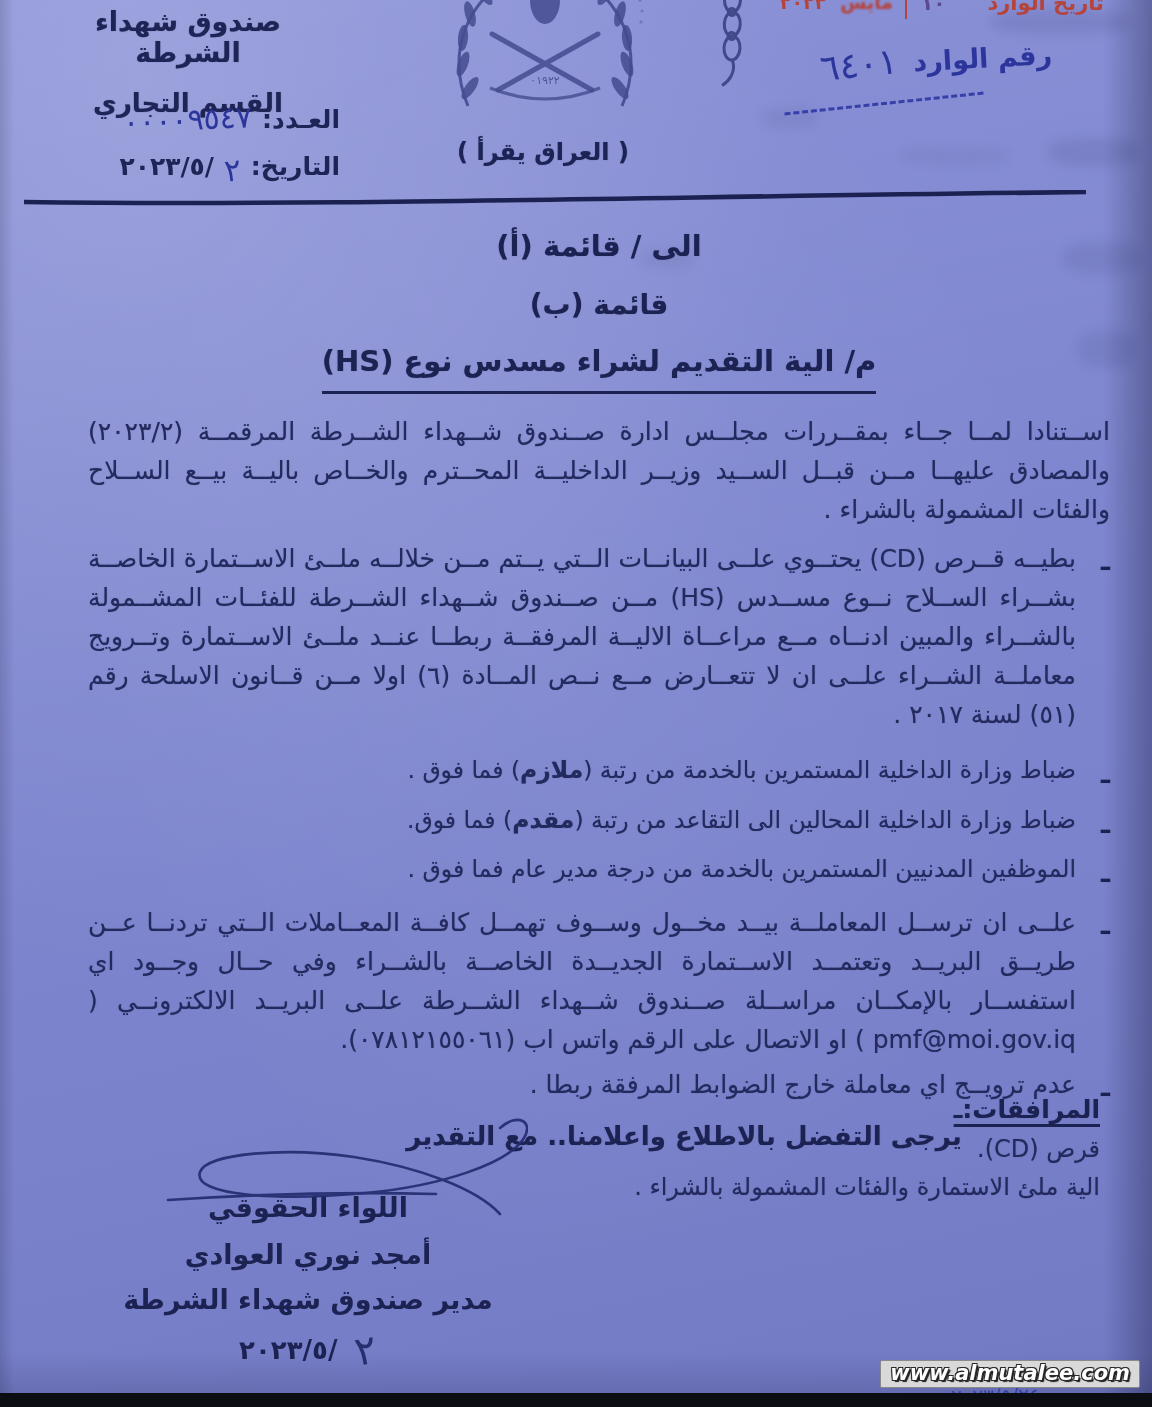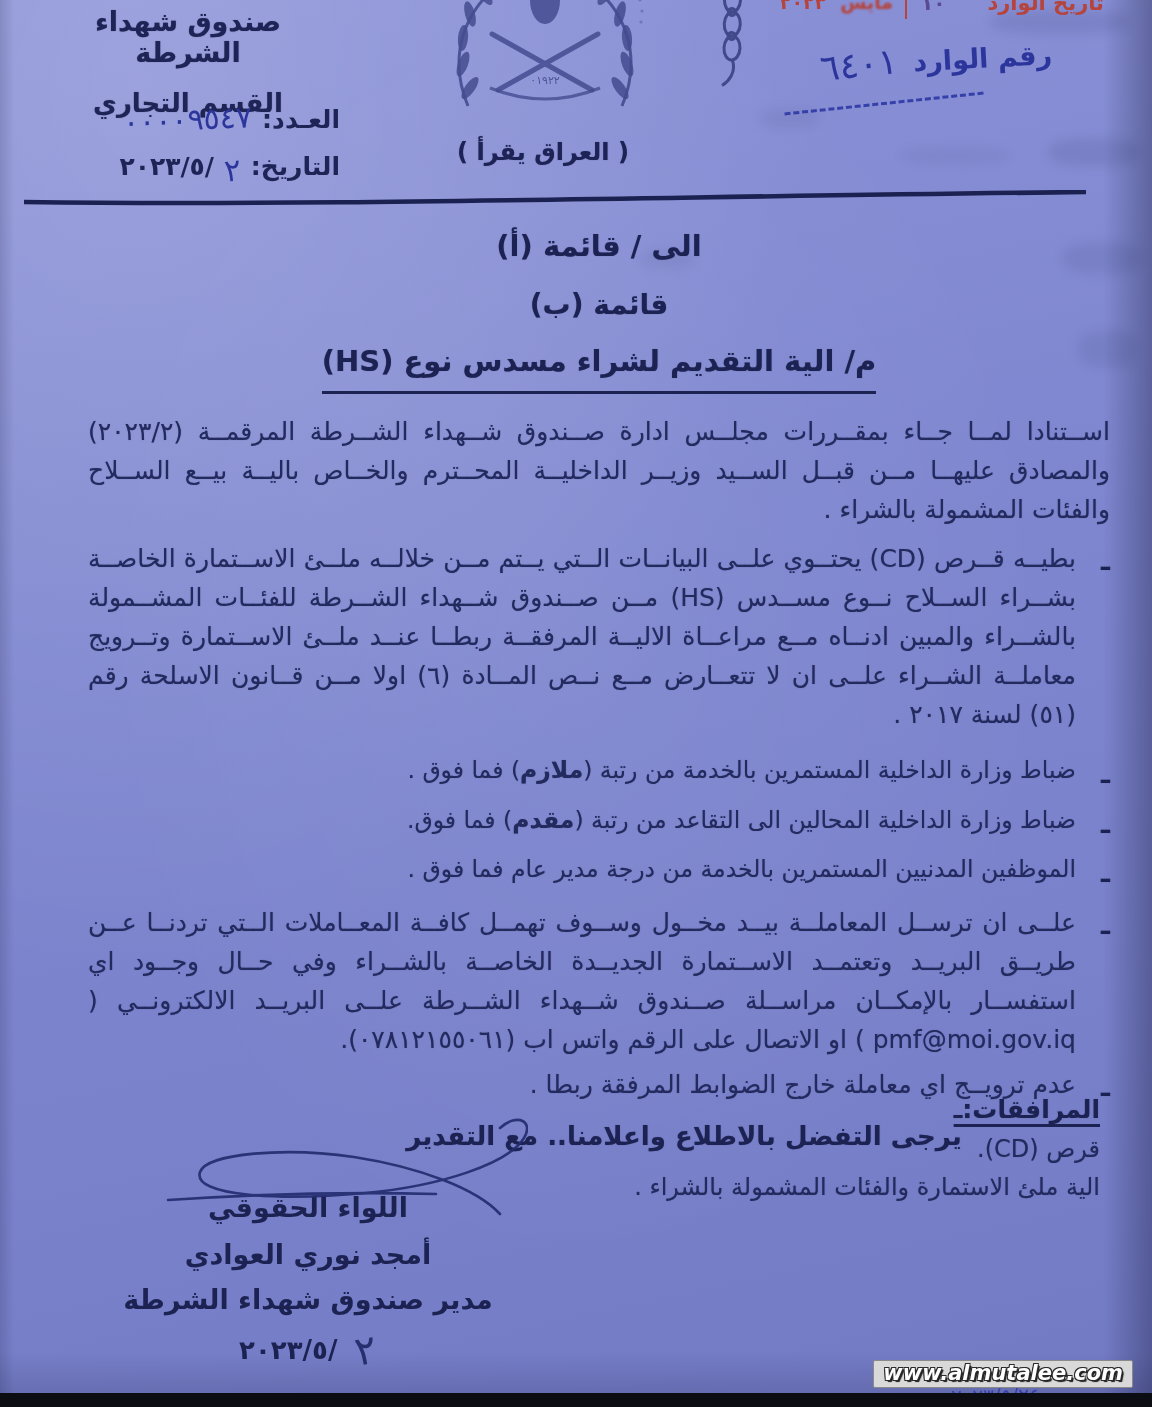--- a/index.html
+++ b/index.html
@@ -74,21 +74,21 @@
   .sig{position:absolute; top:1118px; left:88px; width:440px; text-align:center; z-index:3;}
   .sig .scribble{position:absolute; top:-4px; left:0;}
   .sig .rank{margin-top:74px; font-weight:700; font-size:27px; color:#1c2252;}
   .sig .name{margin-top:16px; font-weight:700; font-size:27px; color:#1c2252;}
   .sig .role{margin-top:14px; font-weight:700; font-size:27px; color:#1c2252;}
   .sig .date-row{margin-top:12px; display:flex; direction:rtl; justify-content:center;
                  align-items:center; gap:18px;}
   .sig .sig-day{font-size:40px; color:#27306f; transform:rotate(-10deg); font-weight:400;}
   .sig .sig-date{font-weight:700; font-size:26px; direction:ltr; color:#1c2252;}
   
-  .watermark{position:absolute; top:1360px; right:19px; z-index:7; background:#d9d9d9;
+  .watermark{position:absolute; top:1360px; right:12px; z-index:7; background:#d9d9d9;
              border:1px solid #8a8a8a; border-radius:2px; padding:0 9px 2px;
              font-style:italic; font-weight:700; font-size:21px; color:#fff; direction:ltr;
              text-shadow:-1px -1px 0 #2a2a2a, 1px -1px 0 #2a2a2a, -1px 1px 0 #2a2a2a,
                           1px 1px 0 #2a2a2a, 2px 2px 1px #1a1a1a;}
   .bottom-note{position:absolute; top:1384px; right:112px; z-index:4; direction:ltr;
                color:#3b49c4; font-size:20px; transform:rotate(-1deg);}
   .black-band{position:absolute; left:0; right:0; top:1393px; height:14px; background:#0c0d13; z-index:6;}
 </style>
 </head>
 <body>

